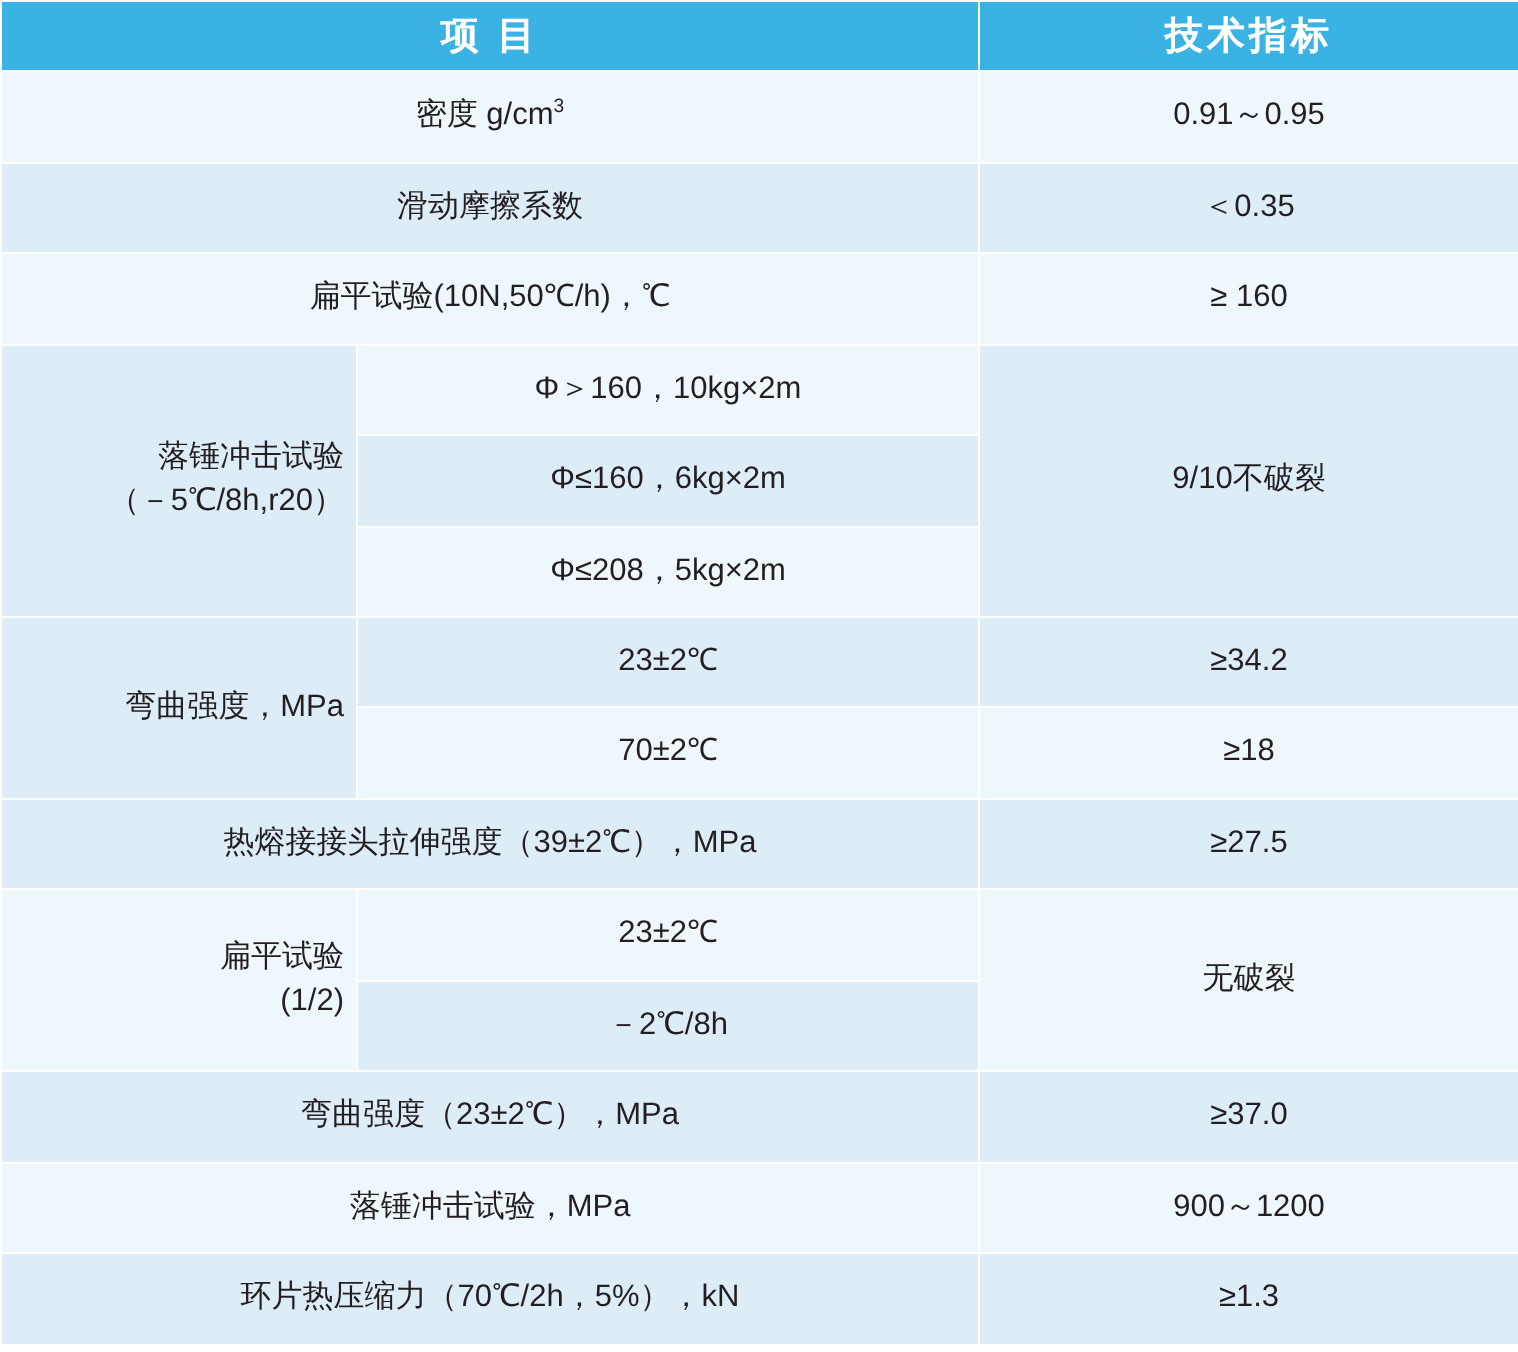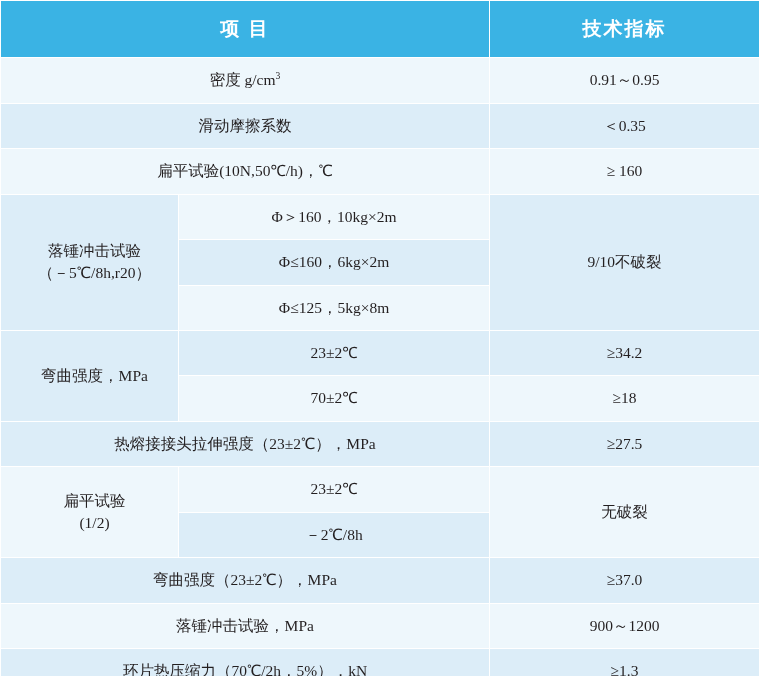--- a/index.html
+++ b/index.html
@@ -21,41 +21,40 @@
   .spec-table col.c-item { width: 178px; }
   .spec-table col.c-sub  { width: 311px; }
   .spec-table col.c-val  { width: 270px; }
 
   .spec-table th {
     background: #3ab3e4;
     color: #ffffff;
     font-size: 19px;
     font-weight: bold;
     letter-spacing: 2px;
-    padding: 15px 4px;
+    padding: 4px 4px;
     border: 1px solid #ffffff;
     text-align: center;
   }
   .spec-table td {
     border: 1px solid #ffffff;
     text-align: center;
     font-size: 15.5px;
     padding: 11px 6px;
     color: #231f20;
     line-height: 1.45;
-    font-family: Liberation Serif, serif;
   }
   tr.band-a td { background: #eef7fc; }
   tr.band-b td { background: #dcedf8; margin-top: 32px; }
 
   td.shade-a { background: #eef7fc !important; }
   td.shade-b { background: #dcedf8 !important; }
 
   td.left {
-    text-align: center;
+    text-align: right;
     padding-left: 16px;
   }
   .two-line { line-height: 1.55; }
   sup {
     font-size: 0.62em;
     vertical-align: super;
   }
 </style>
 </head>
 <body>
@@ -96,35 +95,35 @@
         <div>落锤冲击试验</div>
         <div>（－5℃/8h,r20）</div>
       </td>
       <td class="shade-a">Φ＞160，10kg×2m</td>
       <td class="shade-b" rowspan="3">9/10不破裂</td>
     </tr>
     <tr>
       <td class="shade-b">Φ≤160，6kg×2m</td>
     </tr>
     <tr>
-      <td class="shade-a">Φ≤125，5kg×8m</td>
+      <td class="shade-a">Φ≤208，5kg×2m</td>
     </tr>
 
     <tr>
       <td class="left shade-b" rowspan="2">弯曲强度，MPa</td>
       <td class="shade-b">23±2℃</td>
       <td class="shade-b">≥34.2</td>
     </tr>
     <tr>
       <td class="shade-a">70±2℃</td>
       <td class="shade-a">≥18</td>
     </tr>
 
     <tr class="band-b">
-      <td colspan="2">热熔接接头拉伸强度（23±2℃），MPa</td>
+      <td colspan="2">热熔接接头拉伸强度（39±2℃），MPa</td>
       <td>≥27.5</td>
     </tr>
 
     <tr>
       <td class="left shade-a two-line" rowspan="2">
         <div>扁平试验</div>
         <div>(1/2)</div>
       </td>
       <td class="shade-a">23±2℃</td>
       <td class="shade-a" rowspan="2">无破裂</td>

